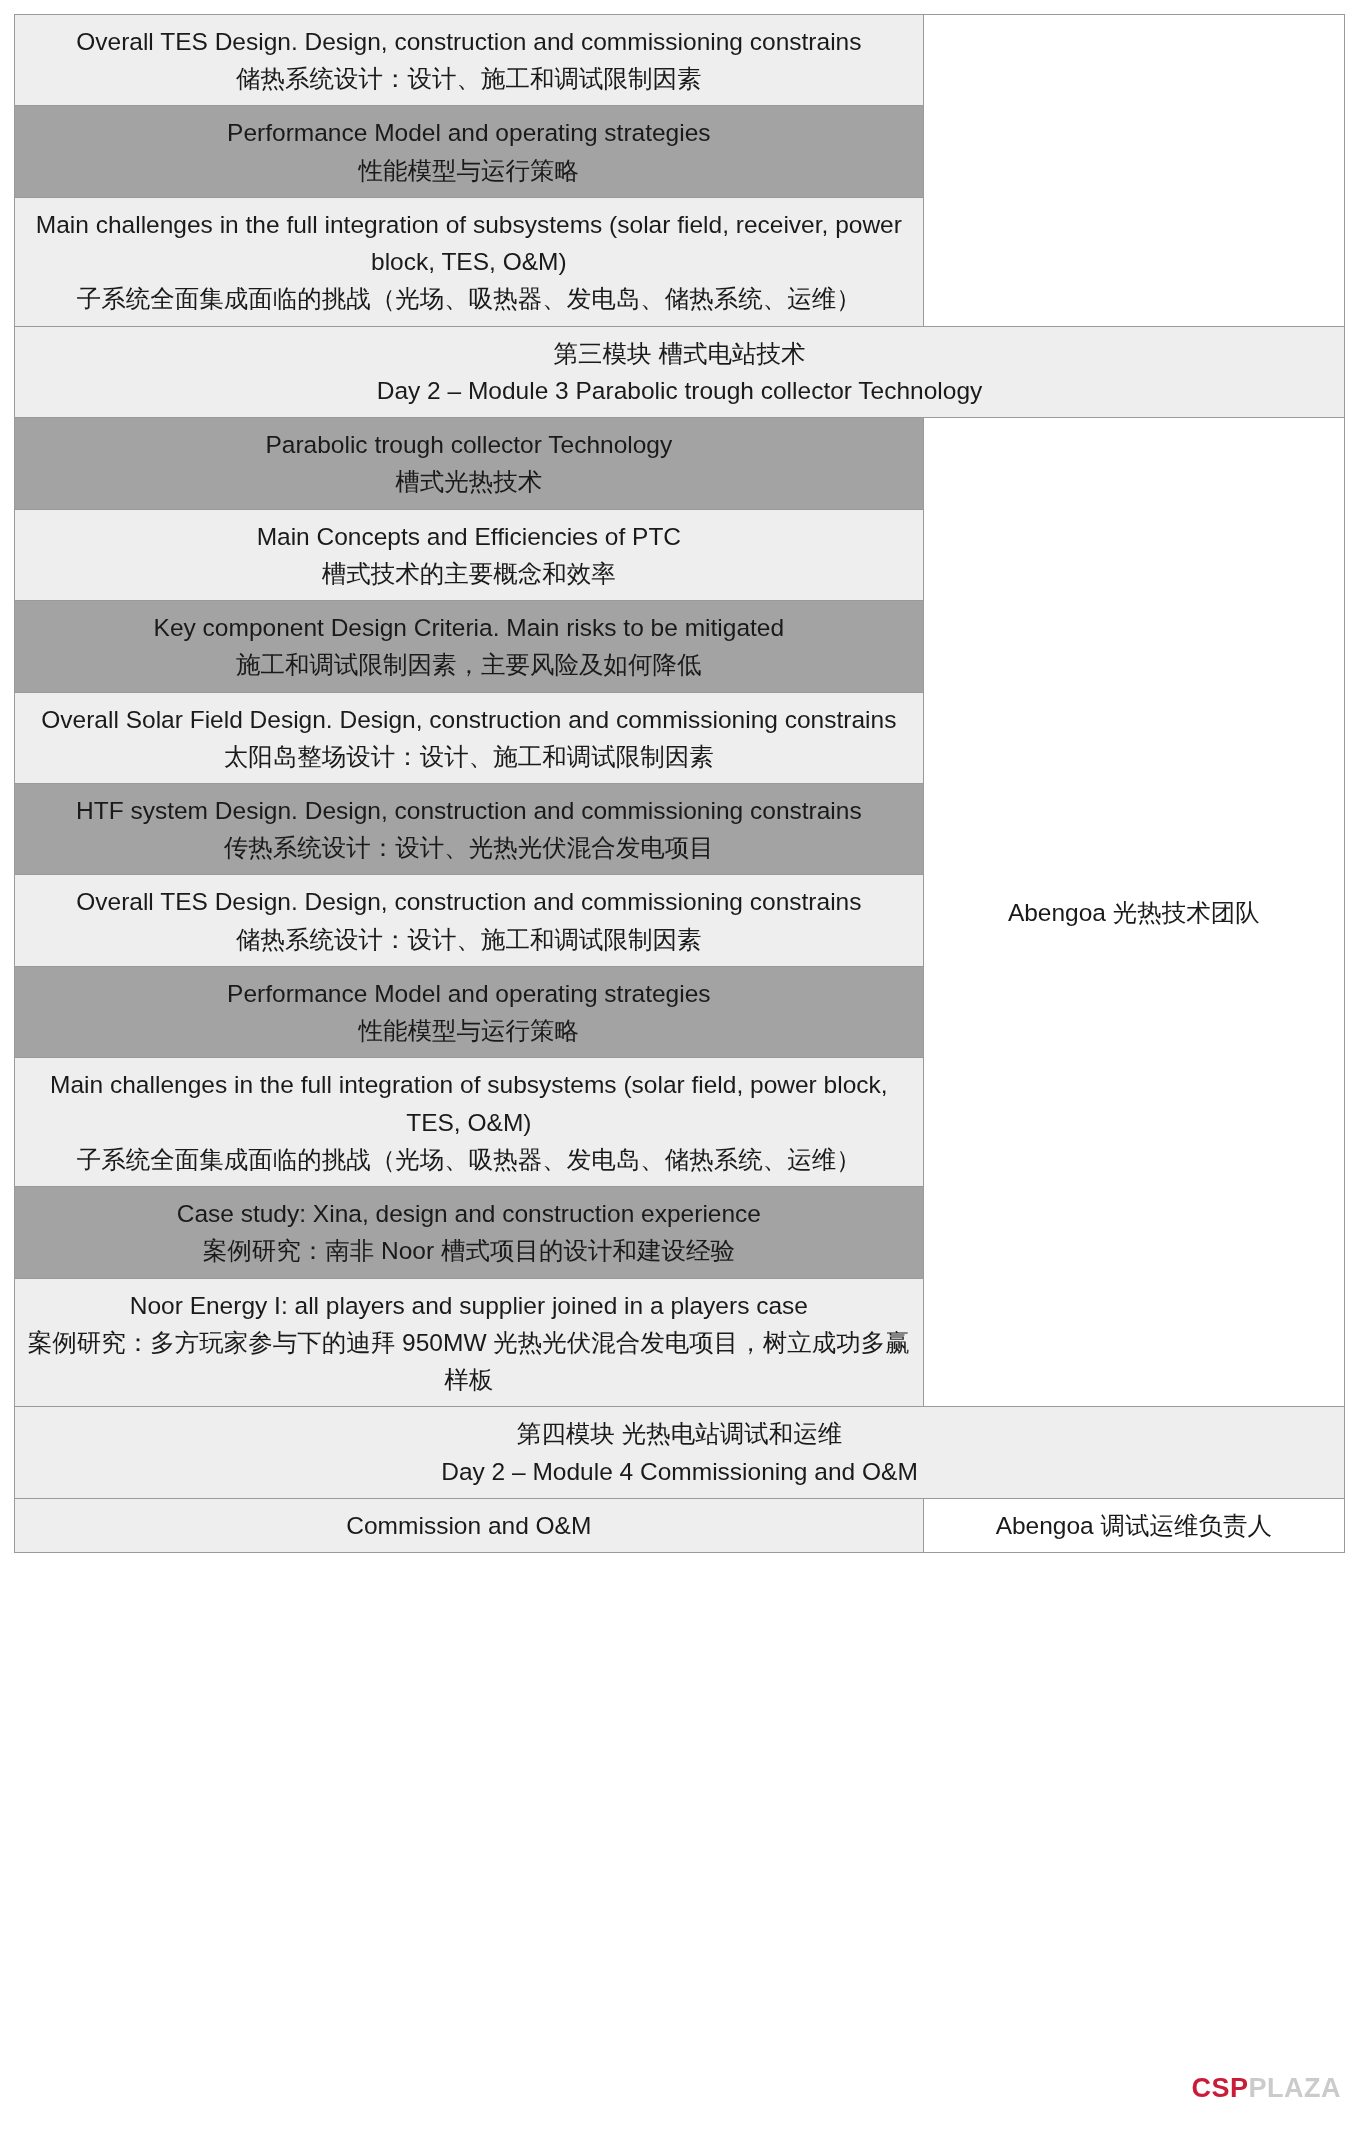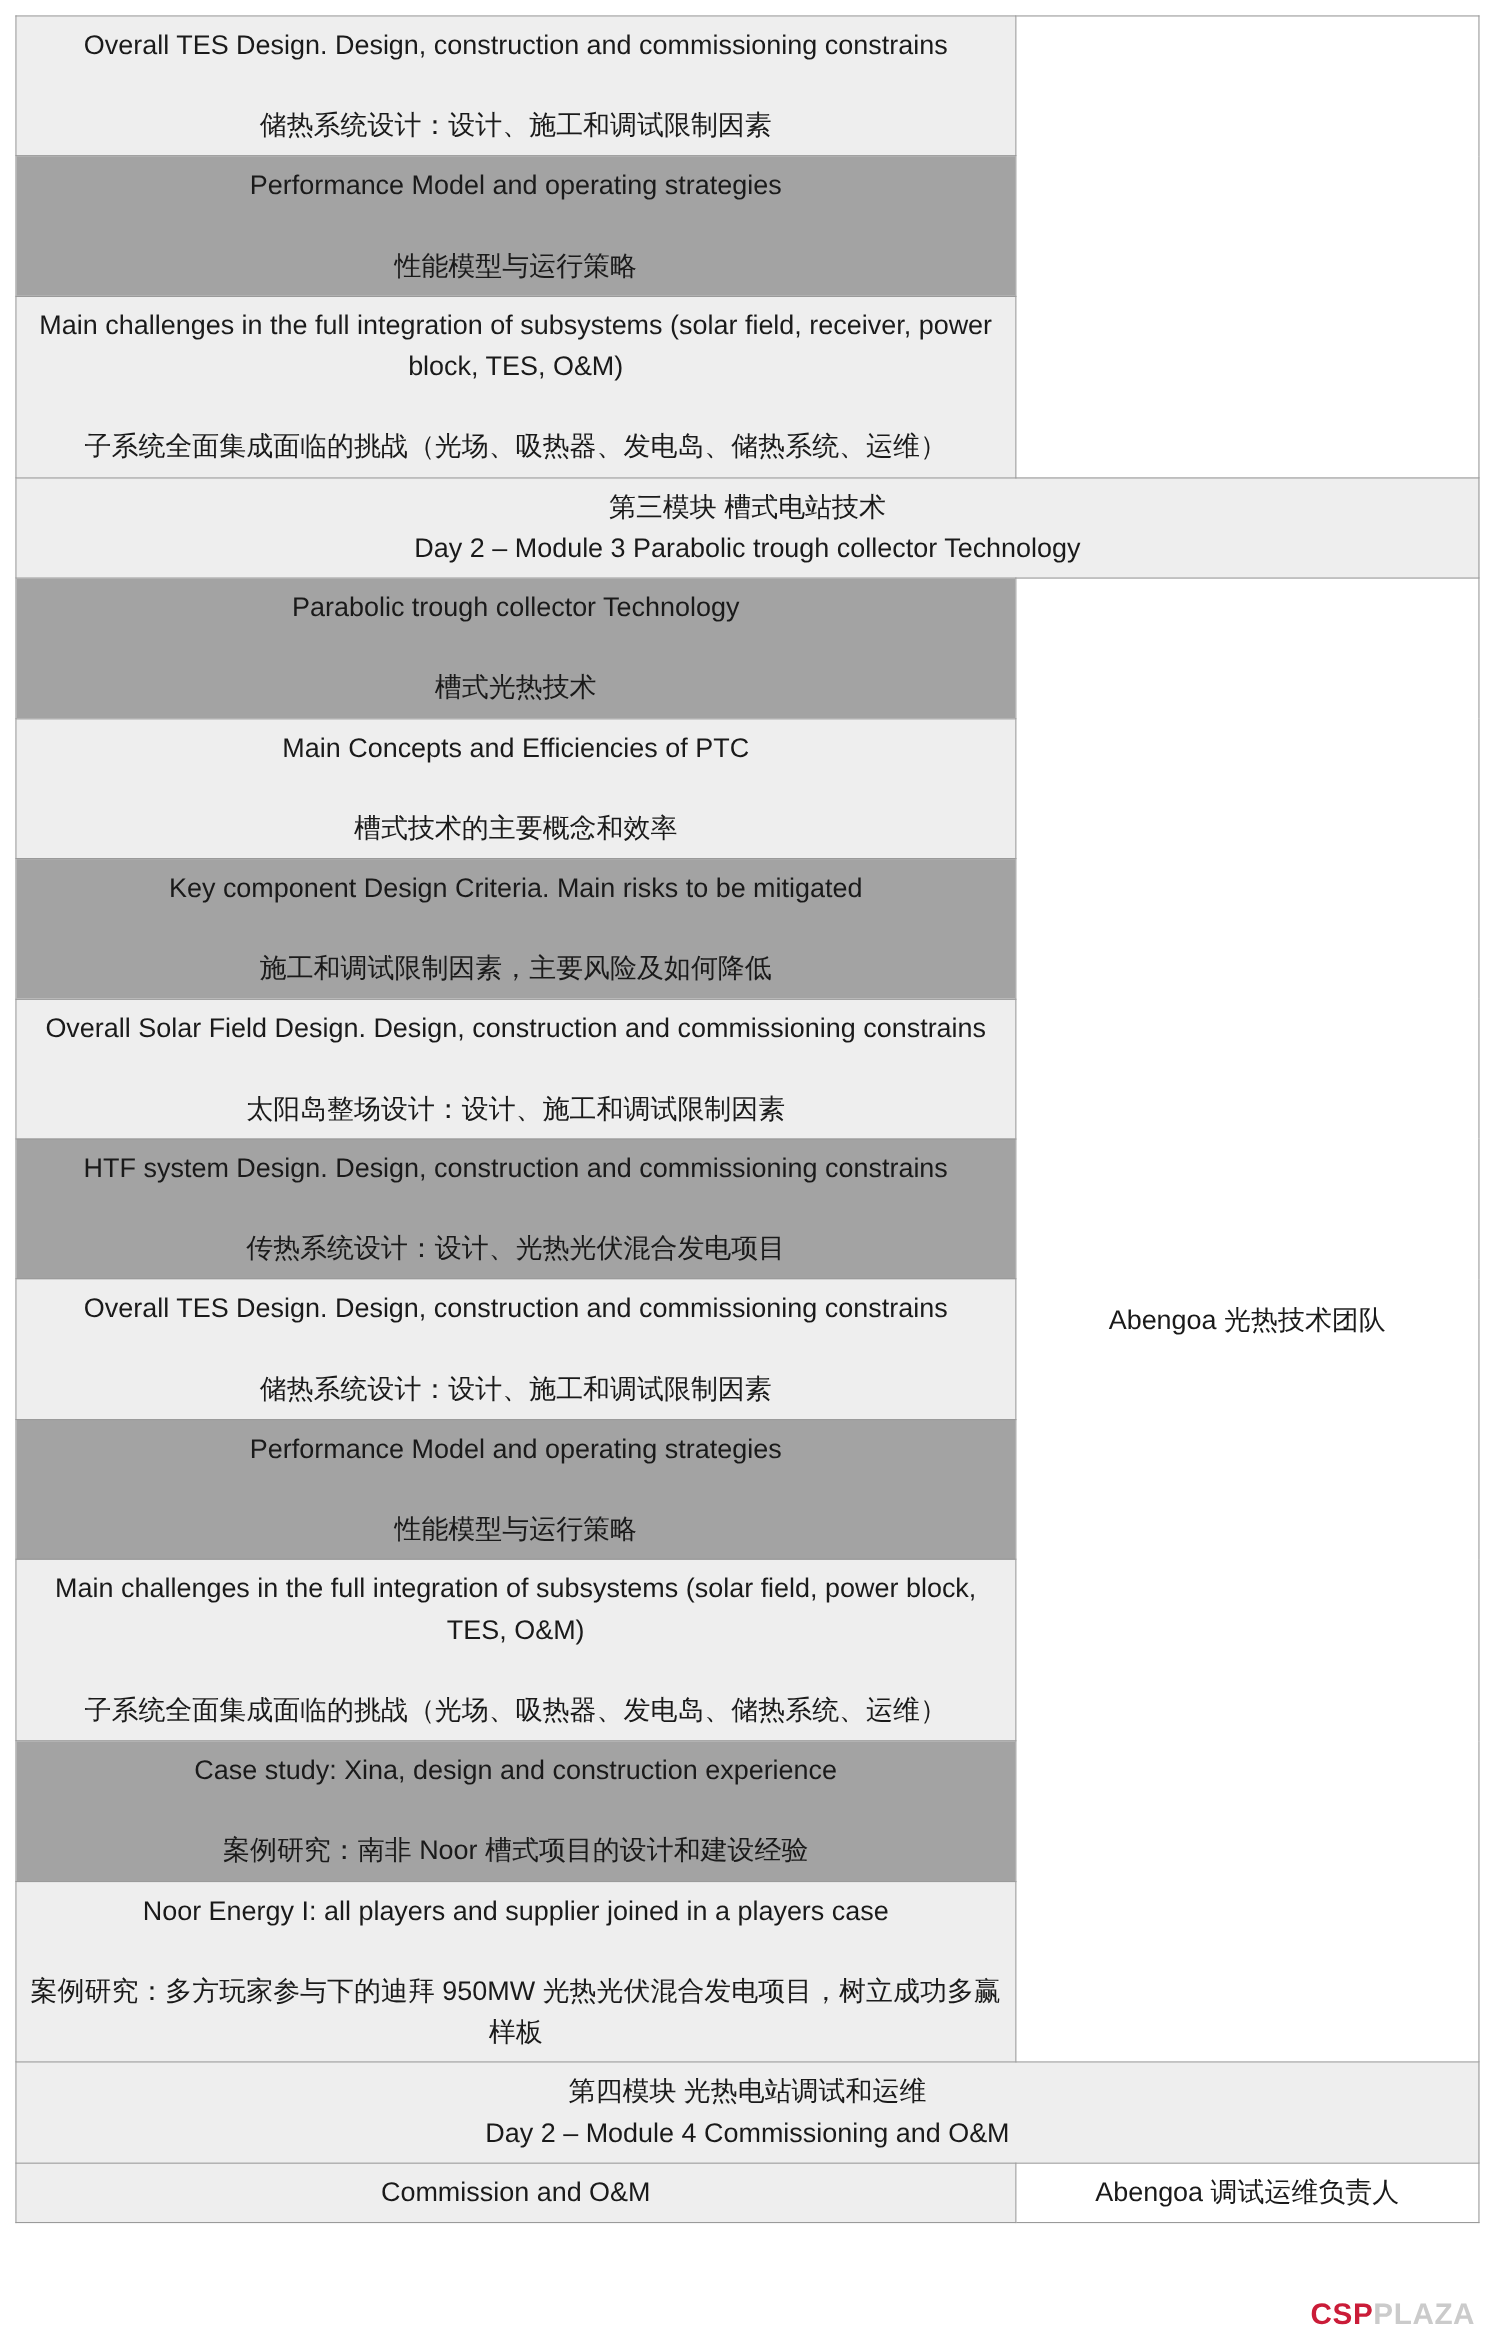--- a/index.html
+++ b/index.html
@@ -42,30 +42,30 @@
     line-height: 1.6;
     padding: 12px 10px;
   }
   .module-head .cn {
     display: block;
   }
   .module-head .en {
     display: block;
   }
   .en-line { display: block; }
-  .cn-line { display: block; margin-top: 36px; }
+  .cn-line { display: block; }
   .speaker-cell {
     font-size: 25px;
     background: #ffffff;
     margin-top: 28px;
   }
   .watermark {
     position: absolute;
     right: 18px;
-    bottom: 14px;
+    bottom: 30px;
     font-family: "Liberation Sans", sans-serif;
     font-weight: bold;
     font-size: 27px;
     letter-spacing: 0.5px;
     white-space: nowrap;
     opacity: 0.95;
   }
   .watermark .csp { color: #c8102e; }
   .watermark .plaza { color: #c9c9c9; }
 </style>

